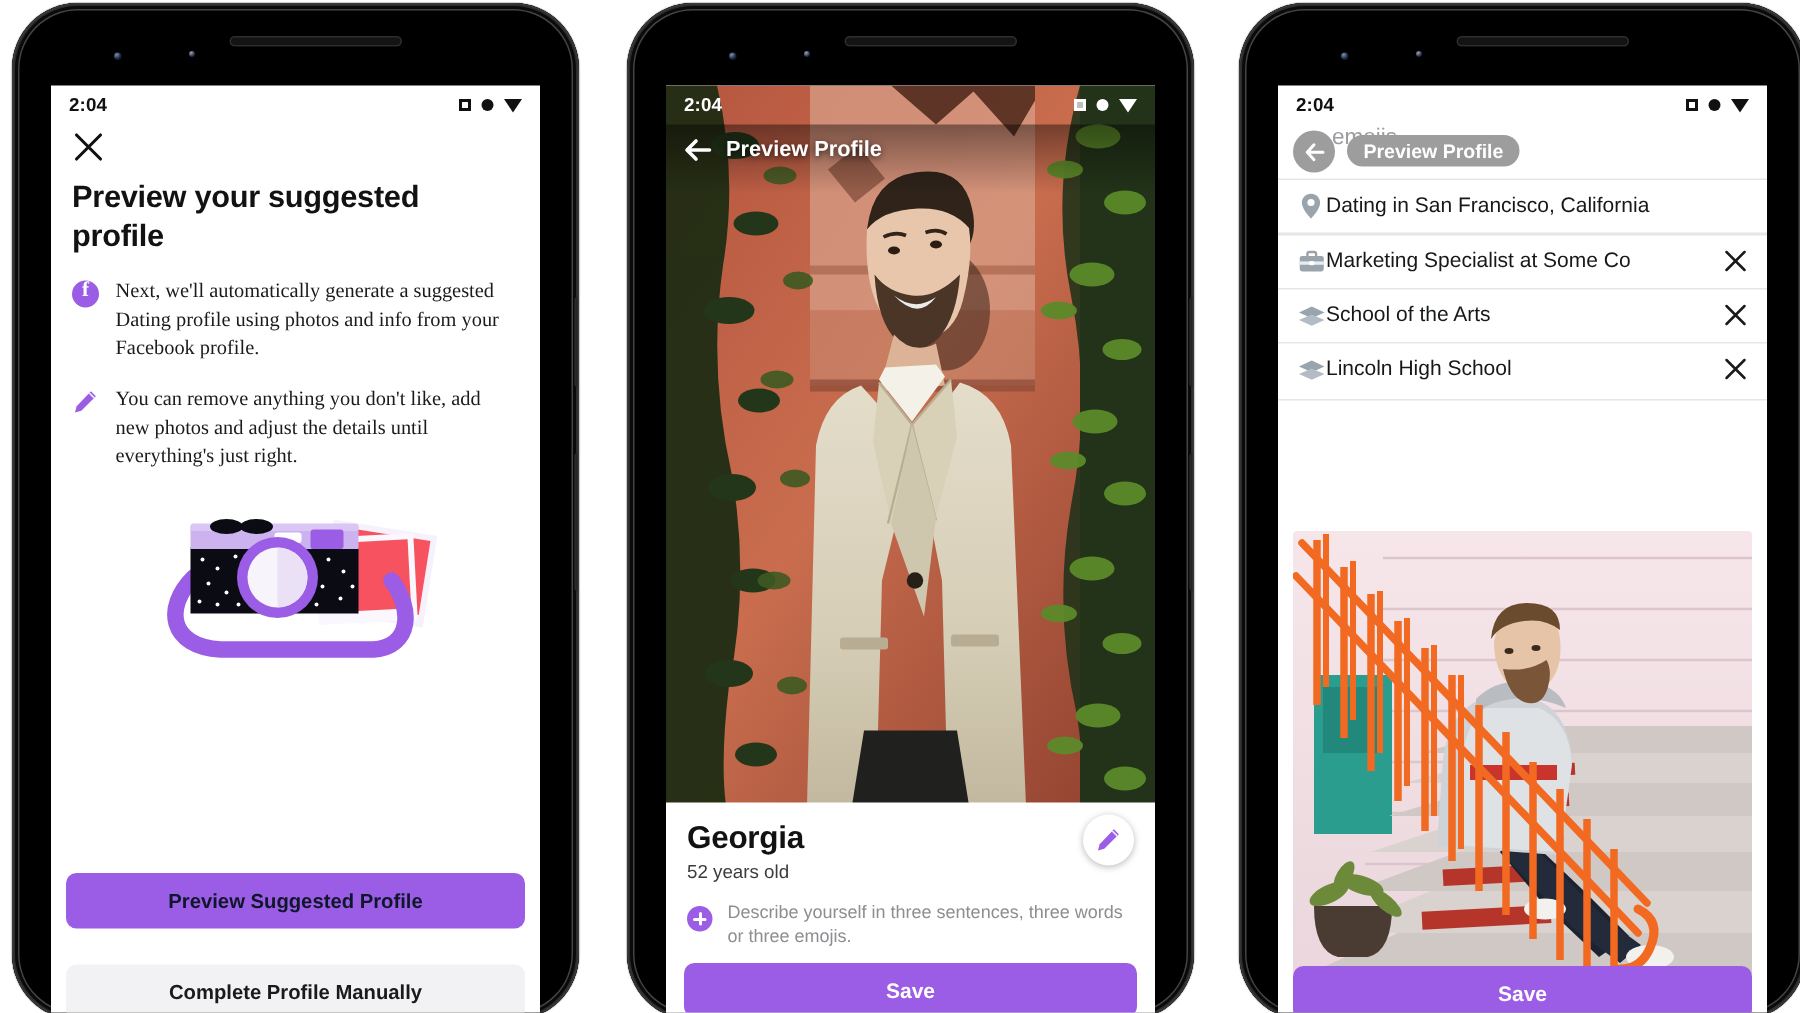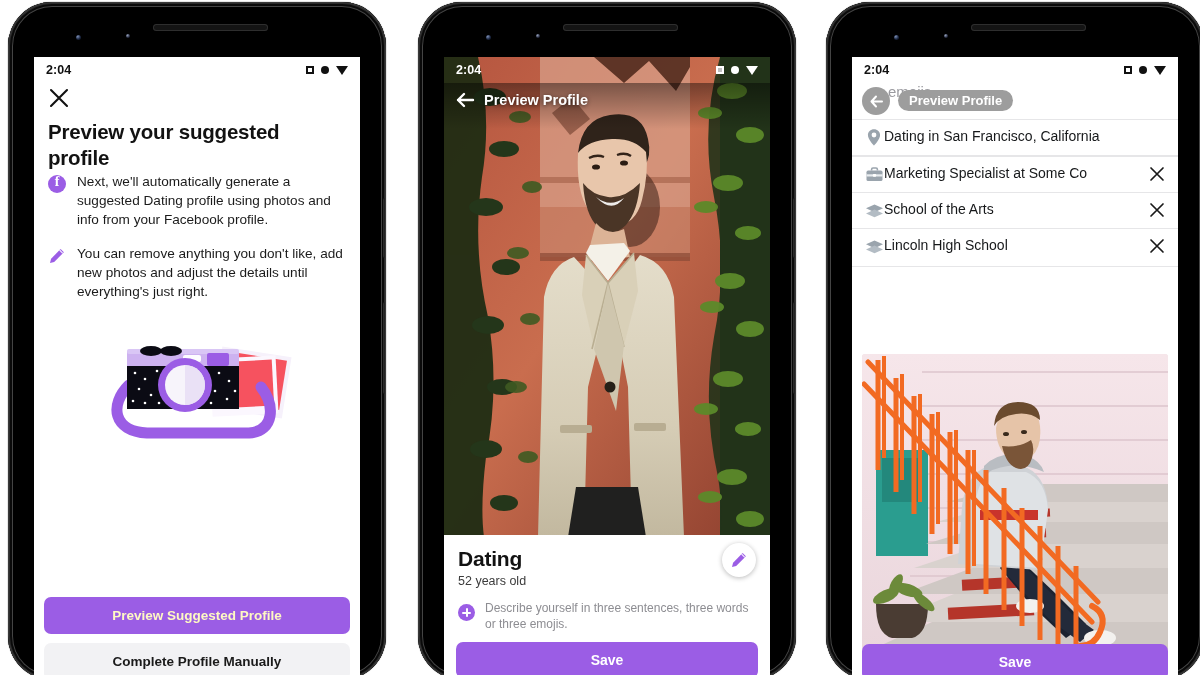--- a/index.html
+++ b/index.html
@@ -78,42 +78,42 @@
   .p1 .close-x {
     position:absolute; left:14px; top:30px;
     width:22px; height:22px;
   }
   .p1 .close-x svg { display:block; }
   .p1 .title {
     position:absolute; left:14px; top:62px; right:26px;
     font-size:20.5px; line-height:1.26; font-weight:700; color:#121212;
     letter-spacing:-0.2px;
   }
-  .p1 .bullets { position:absolute; left:14px; top:116px; right:14px; }
+  .p1 .bullets { position:absolute; left:14px; top:128px; right:14px;font-family:Liberation Serif, serif; }
   .bullet { display:flex; gap:11px; margin-bottom:16px; }
   .bullet .bicon { flex:0 0 18px; width:18px; padding-top:2px; }
   .bullet .btext {
     font-size:13.6px; line-height:1.38; color:#1b1b1b;
   }
   .fb-ico { width:18px; height:18px; border-radius:50%; background:#9b5de5; display:block; position:relative; }
   .fb-ico::after {
     content:"f"; position:absolute; left:0; right:0; top:-1px;
     text-align:center; color:#fff; font-size:14px; font-weight:700;
     font-family:"Liberation Serif", serif;
   }
   .illus { position:absolute; left:50%; transform:translateX(-50%); top:278px; }
 
   .btn-stack { position:absolute; left:10px; right:10px; bottom:2px; }
   .btn {
     display:block; width:100%; text-align:center;
     border-radius:7px; font-size:13.5px; font-weight:700;
     padding:11px 0; border:none; cursor:pointer;
     font-family:"Liberation Sans", sans-serif;
   }
-  .btn.primary { background:#9b5de5; color:#fef9c3; margin-bottom:9px; }
+  .btn.primary { background:#9b5de5; color:#0f172a; margin-bottom:24px; }
   .btn.secondary { background:#f2f2f4; color:#1a1a1a; }
 
   
   .photo-wrap { position:absolute; left:0; right:0; top:0; height:480px; overflow:hidden; }
   .topbar-overlay {
     position:absolute; top:26px; left:0; right:0; height:34px;
     display:flex; align-items:center; gap:8px; padding-left:10px;
     z-index:30;
   }
   .back-arrow { width:22px; height:22px; flex:0 0 22px; }
@@ -430,21 +430,21 @@
       <div class="topbar-overlay">
         <span class="back-arrow">
           <svg width="22" height="22" viewBox="0 0 22 22">
             <path d="M19 11 H4 M10 5 L4 11 L10 17" stroke="#fff" stroke-width="2.4" fill="none" stroke-linecap="round" stroke-linejoin="round"></path>
           </svg>
         </span>
         <span class="topbar-title">Preview Profile</span>
       </div>
 
       <div class="card">
-        <div class="name">Dating</div>
+        <div class="name">Georgia</div>
         <div class="age">52 years old</div>
         <div class="edit-fab">
           <svg width="18" height="18" viewBox="0 0 18 18">
             <path d="M12.6 1.9 L15.9 5.2 L6.2 14.9 L2 16 L3.1 11.8 Z" fill="#9b5de5"></path>
             <path d="M11.5 3.0 L14.8 6.3" stroke="#f2e8ff" stroke-width="1.1"></path>
           </svg>
         </div>
         <div class="prompt-row">
           <span class="plus-ico"></span>
           <span class="prompt-text">Describe yourself in three sentences, three words or three emojis.</span>

